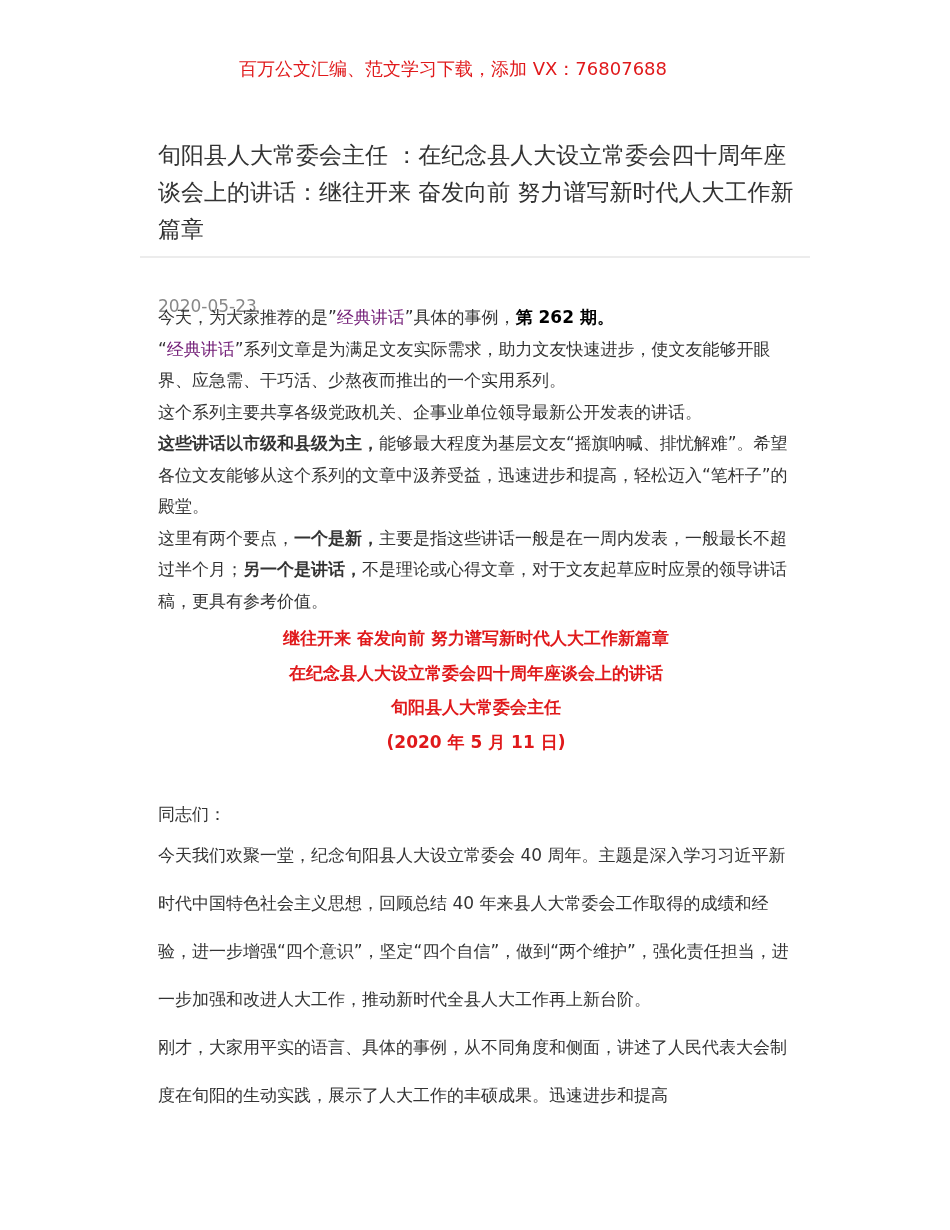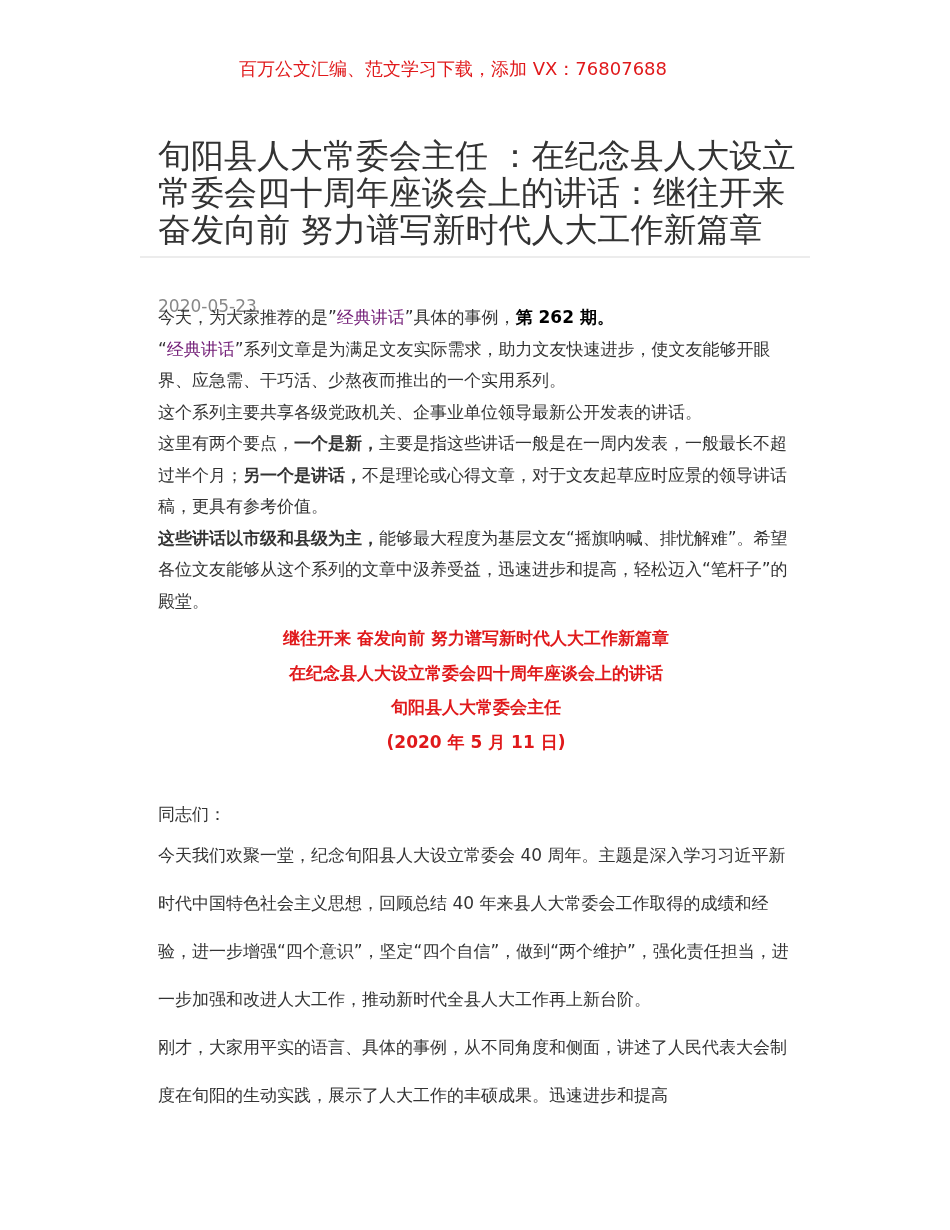--- a/index.html
+++ b/index.html
@@ -7,21 +7,21 @@
     width: 950px; height: 1230px; position: relative; overflow: hidden;
     font-family: "DejaVu Sans", "Liberation Sans", sans-serif;
     color: #333333;
   }
   .banner {
     position: absolute; top: 55px; left: 0; width: 906px;
     text-align: center; color: #e0191b; font-size: 18px; line-height: 28px;
   }
   .title {
     position: absolute; top: 137px; left: 158px; width: 640px;
-    font-size: 33px; line-height: 37px; color: #333333; margin: 0; font-weight: normal;
+    font-size: 23px; line-height: 37px; color: #333333; margin: 0; font-weight: normal;
   }
   .divider {
     position: absolute; top: 256px; left: 140px; width: 670px; height: 2px;
     background: #ececec;
   }
   .date {
     position: absolute; top: 274px; left: 158px; font-size: 17px; color: #888888; line-height: 24px; margin-top: 20px;
   }
   .content {
     position: absolute; top: 302px; left: 158px; width: 636px;
@@ -51,23 +51,23 @@
 
 <div class="date">2020-05-23</div>
 
 <div class="content">
   <p><span>今天，为大家推荐的是”</span><span class="muted">经典讲话</span><span>”具体的事例，</span><span class="red-bold">第 262 期。</span></p>
 
   <p><span> “</span><span class="muted">经典讲话</span><span>”系列文章是为满足文友实际需求，助力文友快速进步，使文友能够开眼界、应急需、干巧活、少熬夜而推出的一个实用系列。</span></p>
 
   <p>这个系列主要共享各级党政机关、企事业单位领导最新公开发表的讲话。</p>
 
+  <p><span class="bold">这些讲话以市级和县级为主，</span><span>能够最大程度为基层文友“摇旗呐喊、排忧解难”。希望各位文友能够从这个系列的文章中汲养受益，迅速进步和提高，轻松迈入“笔杆子”的殿堂。</span></p>
+
   <p><span>这里有两个要点，</span><span class="bold">一个是新，</span><span>主要是指这些讲话一般是在一周内发表，一般最长不超过半个月；</span><span class="bold">另一个是讲话，</span><span>不是理论或心得文章，对于文友起草应时应景的领导讲话稿，更具有参考价值。</span></p>
-
-  <p><span class="bold">这些讲话以市级和县级为主，</span><span>能够最大程度为基层文友“摇旗呐喊、排忧解难”。希望各位文友能够从这个系列的文章中汲养受益，迅速进步和提高，轻松迈入“笔杆子”的殿堂。</span></p>
 
   <div class="heading-block">
     <div class="center-red">继往开来  奋发向前  努力谱写新时代人大工作新篇章</div>
     <div class="center-red">在纪念县人大设立常委会四十周年座谈会上的讲话</div>
     <div class="center-red">旬阳县人大常委会主任</div>
     <div class="center-red">(2020 年 5 月 11 日)</div>
   </div>
 
   <div class="spacer"></div>
 

